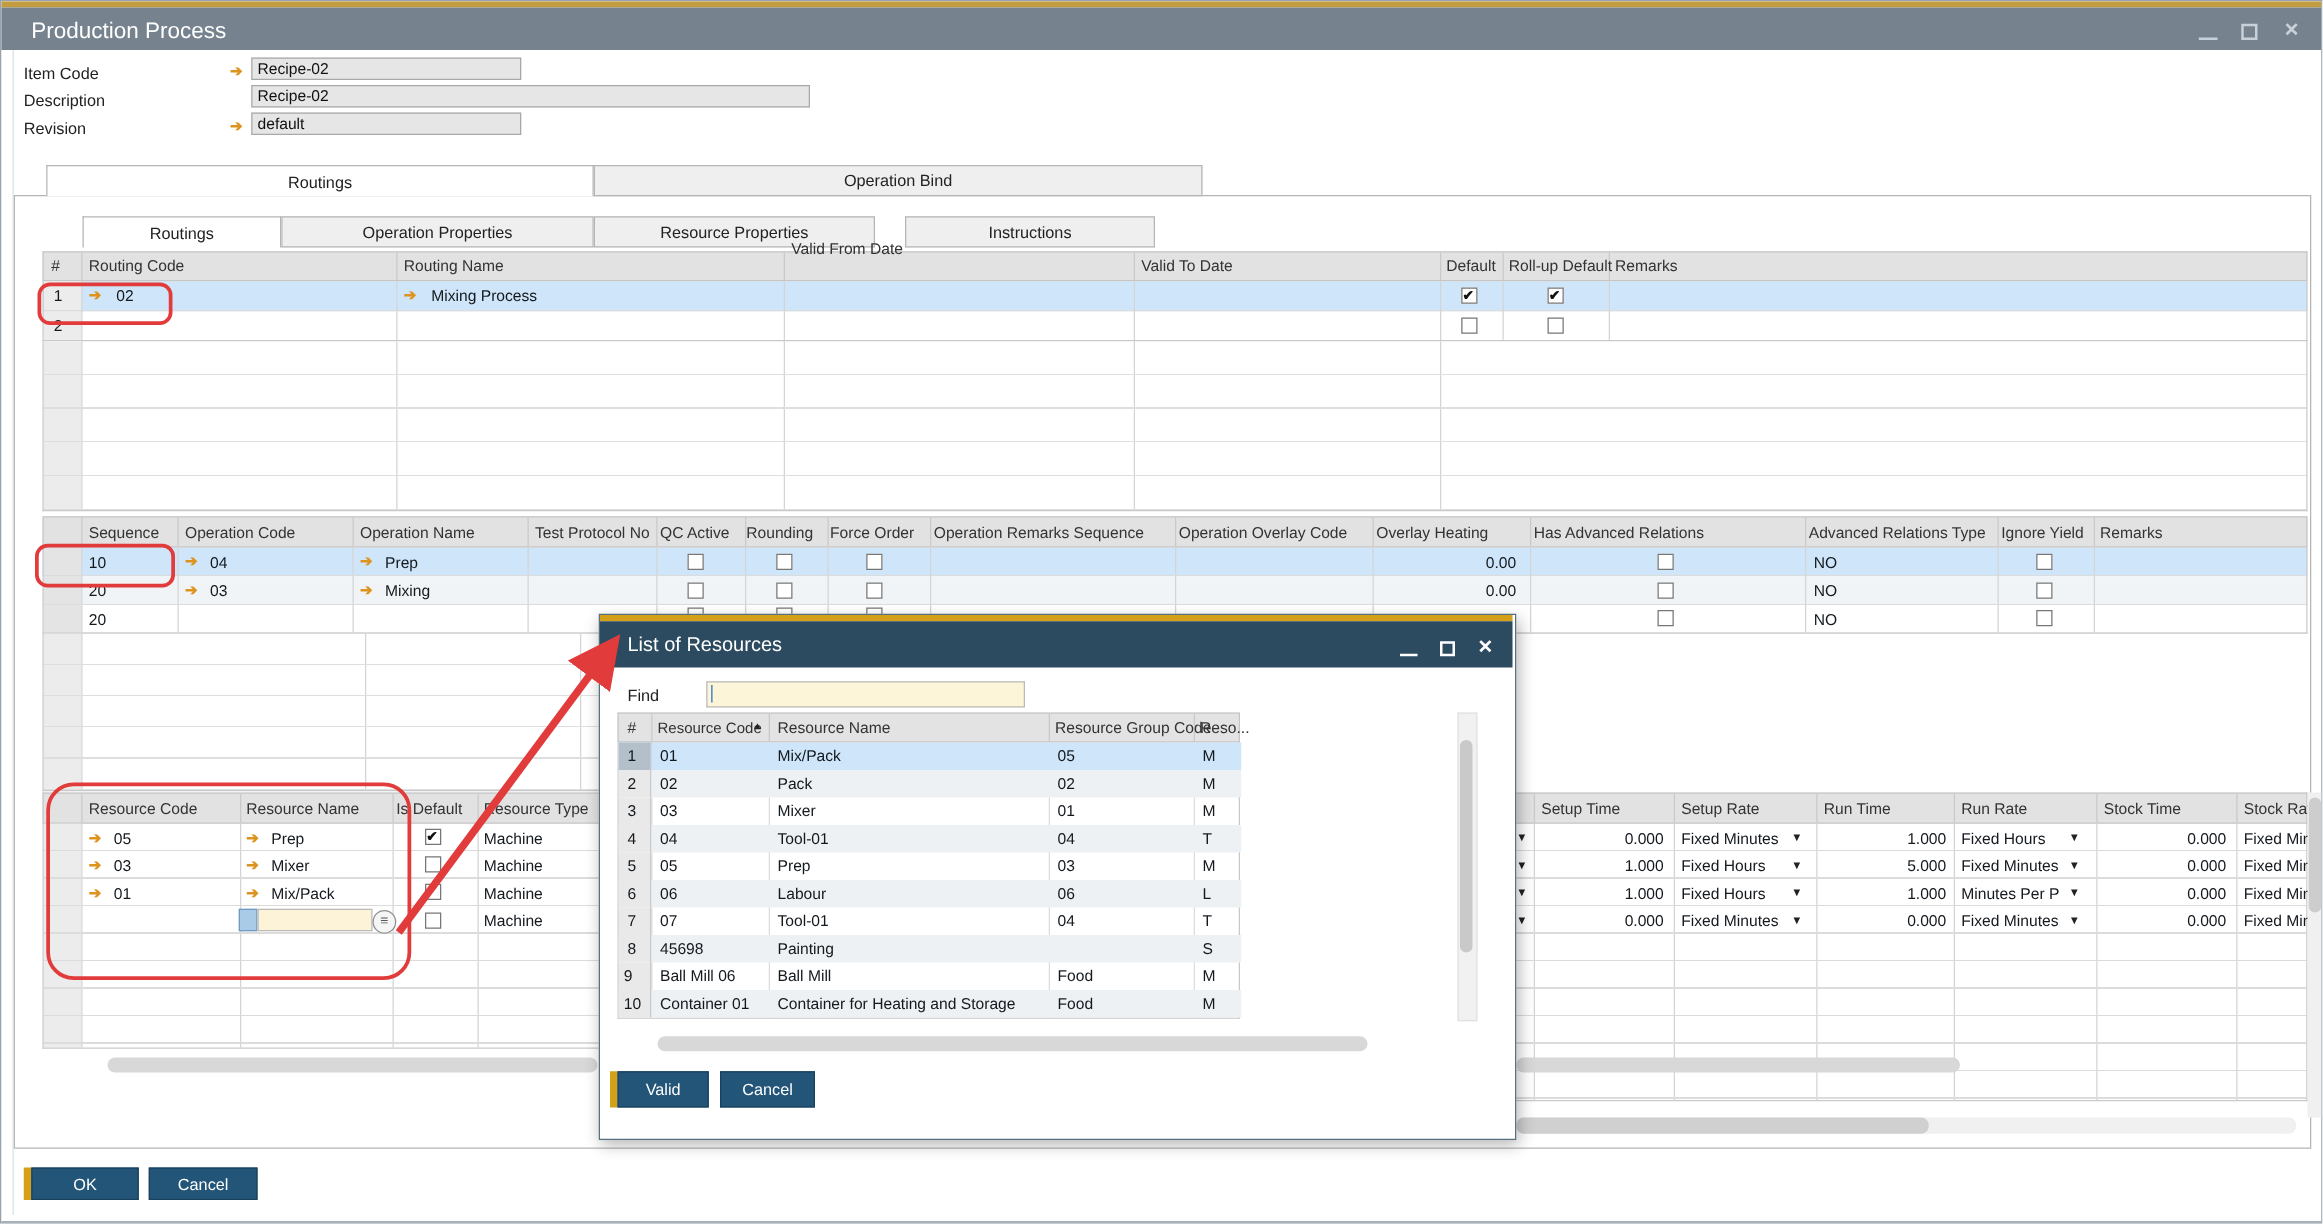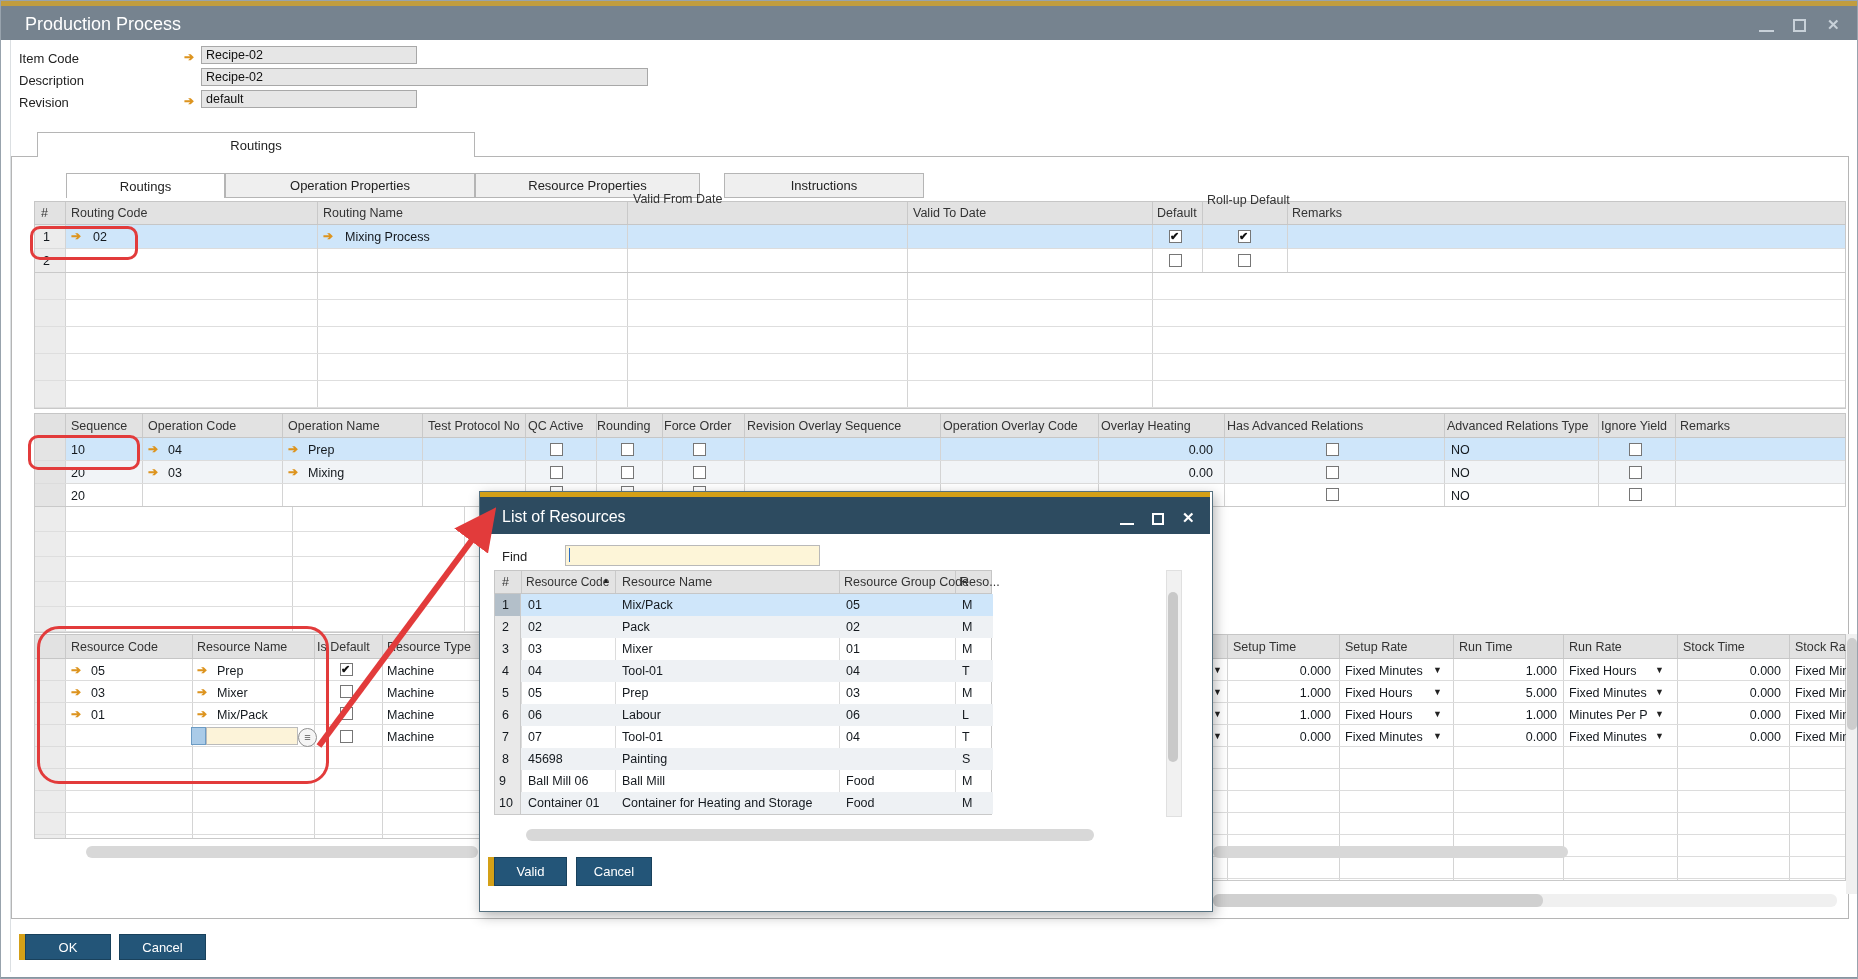--- a/index.html
+++ b/index.html
@@ -51,20 +51,21 @@
   <span class="arw" style="left:183px;top:50px">➔</span>
   <input class="fld" style="left: 200px; top: 45px; width: 216px; height: 18px;" readonly="" value="Recipe-02">
   <div class="t lbl" style="left:18px;top:73px">Description</div>
   <input class="fld" style="left: 200px; top: 67px; width: 447px; height: 18px;" readonly="" value="Recipe-02">
   <div class="t lbl" style="left:18px;top:95px">Revision</div>
   <span class="arw" style="left:183px;top:94px">➔</span>
   <input class="fld" style="left: 200px; top: 89px; width: 216px; height: 18px;" readonly="" value="default">
 
   <div class="abs" style="left:10px;top:155px;width:1838px;height:763px;border:1px solid #b5b5b5;box-sizing:border-box;background:#fff"></div>
   <div class="tab on" style="left:36px;top:131px;width:438px;height:25px">Routings</div>
+  <div class="tab off" style="left:474px;top:131px;width:487px;height:25px">Operation Bind</div>
 
   <div class="tab on" style="left:65px;top:172px;width:159px;height:25px">Routings</div>
   <div class="tab off" style="left:224px;top:172px;width:250px;height:25px">Operation Properties</div>
   <div class="tab off" style="left:474px;top:172px;width:225px;height:25px">Resource Properties</div>
   <div class="tab off" style="left:723px;top:172px;width:200px;height:25px">Instructions</div>
 
   <div class="rowbg" style="left:33px;top:224px;width:1812px;height:24px;background:#cfe6fa"></div>
   <div class="hdrbox" style="left:33px;top:200px;width:1812px;height:24px;background:
       linear-gradient(#c9c9c9,#c9c9c9) 30px 0/1px 100% no-repeat,
       linear-gradient(#c9c9c9,#c9c9c9) 282px 0/1px 100% no-repeat,
@@ -72,21 +73,21 @@
       linear-gradient(#c9c9c9,#c9c9c9) 872px 0/1px 100% no-repeat,
       linear-gradient(#c9c9c9,#c9c9c9) 1117px 0/1px 100% no-repeat,
       linear-gradient(#c9c9c9,#c9c9c9) 1167px 0/1px 100% no-repeat,
       linear-gradient(#c9c9c9,#c9c9c9) 1252px 0/1px 100% no-repeat,#e2e2e2"></div>
   <div class="t h" style="left:40px;top:206px">#</div>
   <div class="t h" style="left:70px;top:206px">Routing Code</div>
   <div class="t h" style="left:322px;top:206px">Routing Name</div>
   <div class="t h" style="left:632px;top:192px">Valid From Date</div>
   <div class="t h" style="left:912px;top:206px">Valid To Date</div>
   <div class="t h" style="left:1156px;top:206px">Default</div>
-  <div class="t h" style="left:1206px;top:193px">Roll-up Default</div>
+  <div class="t h" style="left:1206px;top:206px">Roll-up Default</div>
   <div class="t h" style="left:1291px;top:206px">Remarks</div>
 
   <div class="bodybox" style="left:33px;top:224px;width:1812px;height:48px;background:
       linear-gradient(#d4d4d4,#d4d4d4) 30px 0/1px 100% no-repeat,
       linear-gradient(#d4d4d4,#d4d4d4) 282px 0/1px 100% no-repeat,
       linear-gradient(#d4d4d4,#d4d4d4) 592px 0/1px 100% no-repeat,
       linear-gradient(#d4d4d4,#d4d4d4) 872px 0/1px 100% no-repeat,
       linear-gradient(#d4d4d4,#d4d4d4) 1117px 0/1px 100% no-repeat,
       linear-gradient(#d4d4d4,#d4d4d4) 1167px 0/1px 100% no-repeat,
       linear-gradient(#d4d4d4,#d4d4d4) 1252px 0/1px 100% no-repeat,
@@ -129,21 +130,21 @@
       linear-gradient(#c9c9c9,#c9c9c9) 1409px 0/1px 100% no-repeat,
       linear-gradient(#c9c9c9,#c9c9c9) 1563px 0/1px 100% no-repeat,
       linear-gradient(#c9c9c9,#c9c9c9) 1640px 0/1px 100% no-repeat,#e2e2e2"></div>
   <div class="t h" style="left:70px;top:419px">Sequence</div>
   <div class="t h" style="left:147px;top:419px">Operation Code</div>
   <div class="t h" style="left:287px;top:419px">Operation Name</div>
   <div class="t h" style="left:427px;top:419px">Test Protocol No</div>
   <div class="t h" style="left:527px;top:419px">QC Active</div>
   <div class="t h" style="left:596px;top:419px">Rounding</div>
   <div class="t h" style="left:663px;top:419px">Force Order</div>
-  <div class="t h" style="left:746px;top:419px">Revision Overlay Sequence</div>
+  <div class="t h" style="left:746px;top:419px">Operation Remarks Sequence</div>
   <div class="t h" style="left:942px;top:419px">Operation Overlay Code</div>
   <div class="t h" style="left:1100px;top:419px">Overlay Heating</div>
   <div class="t h" style="left:1226px;top:419px">Has Advanced Relations</div>
   <div class="t h" style="left:1446px;top:419px">Advanced Relations Type</div>
   <div class="t h" style="left:1600px;top:419px">Ignore Yield</div>
   <div class="t h" style="left:1679px;top:419px">Remarks</div>
 
   <div class="bodybox" style="left:33px;top:437px;width:1812px;height:69px;background:
       repeating-linear-gradient(to bottom,transparent 0 22px,#dcdcdc 22px 23px),
       linear-gradient(#d4d4d4,#d4d4d4) 30px 0/1px 100% no-repeat,

